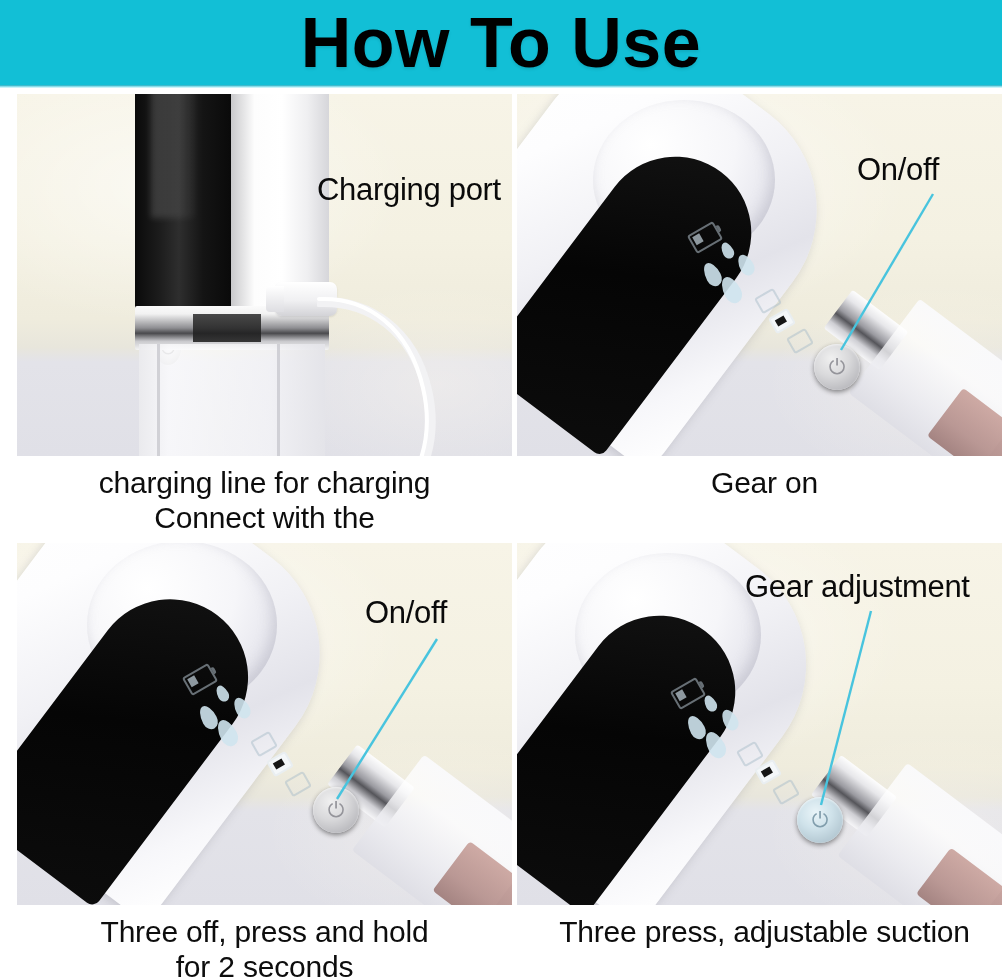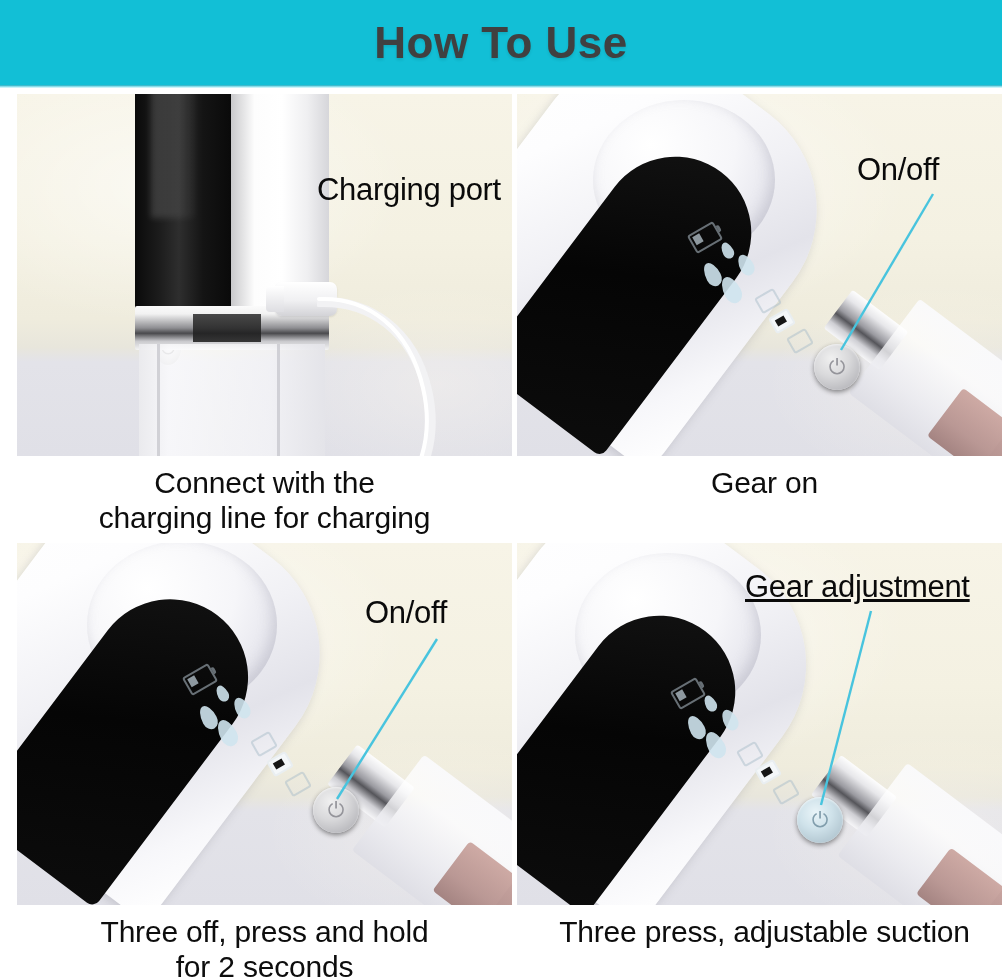--- a/index.html
+++ b/index.html
@@ -27,23 +27,23 @@
     width: 1002px;
     height: 85px;
     background: #12BFD6;
     display: flex;
     align-items: center;
     justify-content: center;
   }
   .banner-title {
     font-family: "Liberation Sans", sans-serif;
     font-weight: bold;
-    font-size: 44px;
+    font-size: 70px;
     letter-spacing: 0.5px;
-    color: #404040;
+    color: #000000;
     text-shadow: 0 2px 3px rgba(0,0,0,0.10);
     line-height: 1;
     white-space: nowrap;
   }
   .banner-edge {
     position: absolute;
     left: 0; top: 85px;
     width: 1002px;
     height: 3px;
     background: linear-gradient(to bottom, #1FA8BD 0%, #9FE8F2 60%, #EAFBFD 100%);
@@ -365,22 +365,22 @@
         <div class="p1-plug"></div>
 
         <svg class="p1-cable" viewBox="0 0 180 230">
           <path d="M2 16 C 52 14, 96 44, 110 104 C 122 156, 104 200, 70 228"></path>
           <path class="hl" d="M2 13 C 50 11, 92 41, 106 102 C 118 154, 101 197, 68 226"></path>
         </svg>
 
         <div class="callout-label" style="left:300px; top:78px;">Charging port</div>
       </div>
       <div class="caption two-line">
+        <div>charging line for charging</div>
         <div>Connect with the</div>
-        <div>charging line for charging</div>
       </div>
     </div>
 
     <div class="cell c2">
       <div class="photo">
         <div class="backdrop"></div>
 
         <div class="device">
           <div class="dev-shell" style="left:78px; top:2px; width:300px; height:360px; transform:rotate(37deg); transform-origin:50% 0%;"></div>
           <div class="dev-tip" style="left:76px; top:6px; width:182px; height:160px;"></div>
@@ -469,21 +469,21 @@
         <div class="drop d3" style="left:172px; top:172px; z-index:12;"></div>
         <div class="drop d4" style="left:190px; top:188px; z-index:12;"></div>
         <div class="ctl-chip" style="left:222px; top:202px; z-index:12;"></div>
         <div class="ctl-chip on" style="left:240px; top:220px; z-index:12;"></div>
         <div class="ctl-chip" style="left:258px; top:240px; z-index:12;"></div>
         <div class="ctl-knob lit" style="left:280px; top:254px; z-index:14;"></div>
 
         <svg class="leader" style="left:292px; top:64px; width:72px; height:202px;" viewBox="0 0 72 202">
           <line x1="62" y1="4" x2="12" y2="198"></line>
         </svg>
-        <div class="callout-label" style="left:228px; top:26px;text-decoration:underline;">Gear adjustment</div>
+        <div class="callout-label" style="left:228px; top:26px;">Gear adjustment</div>
       </div>
       <div class="caption">
         <div>Three press, adjustable suction</div>
       </div>
     </div>
 
   </div>
 </div>
 
 </body></html>

